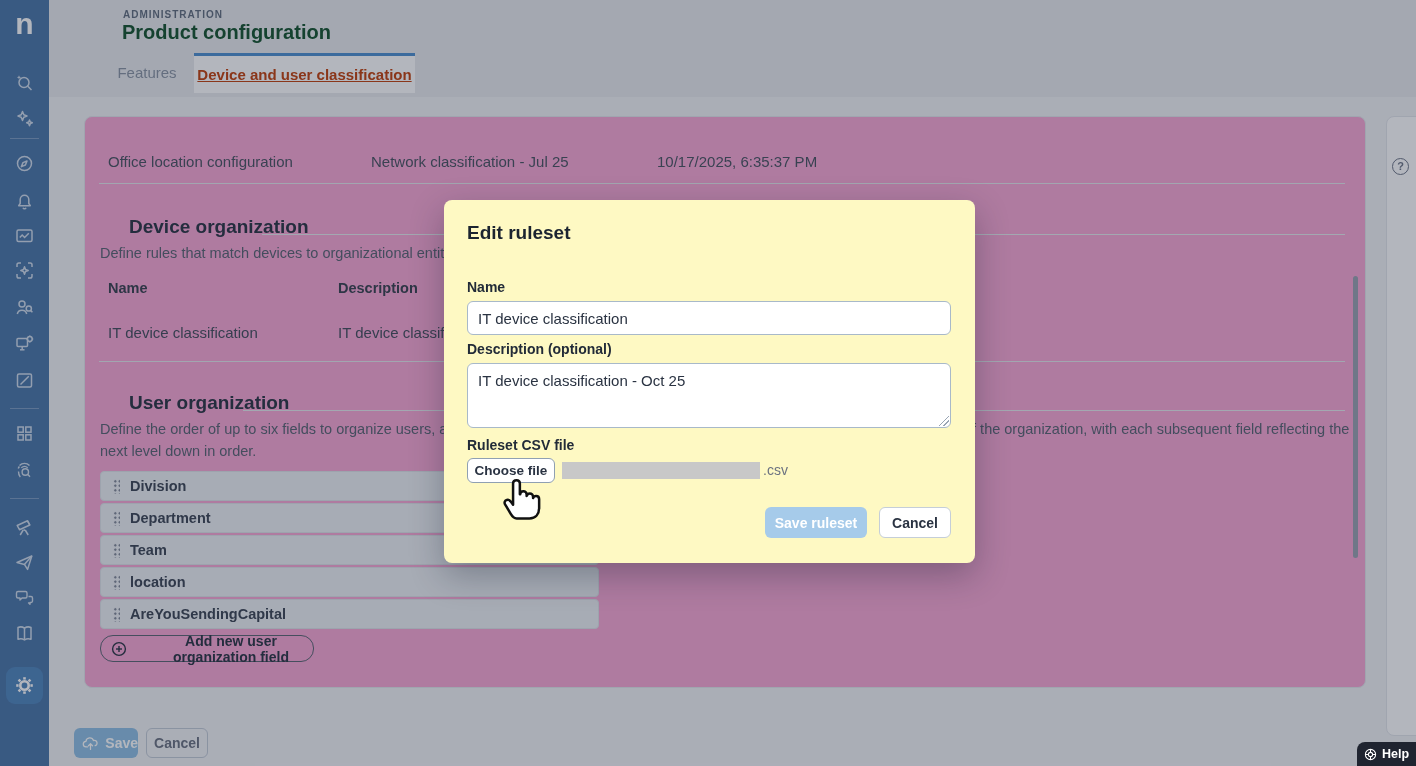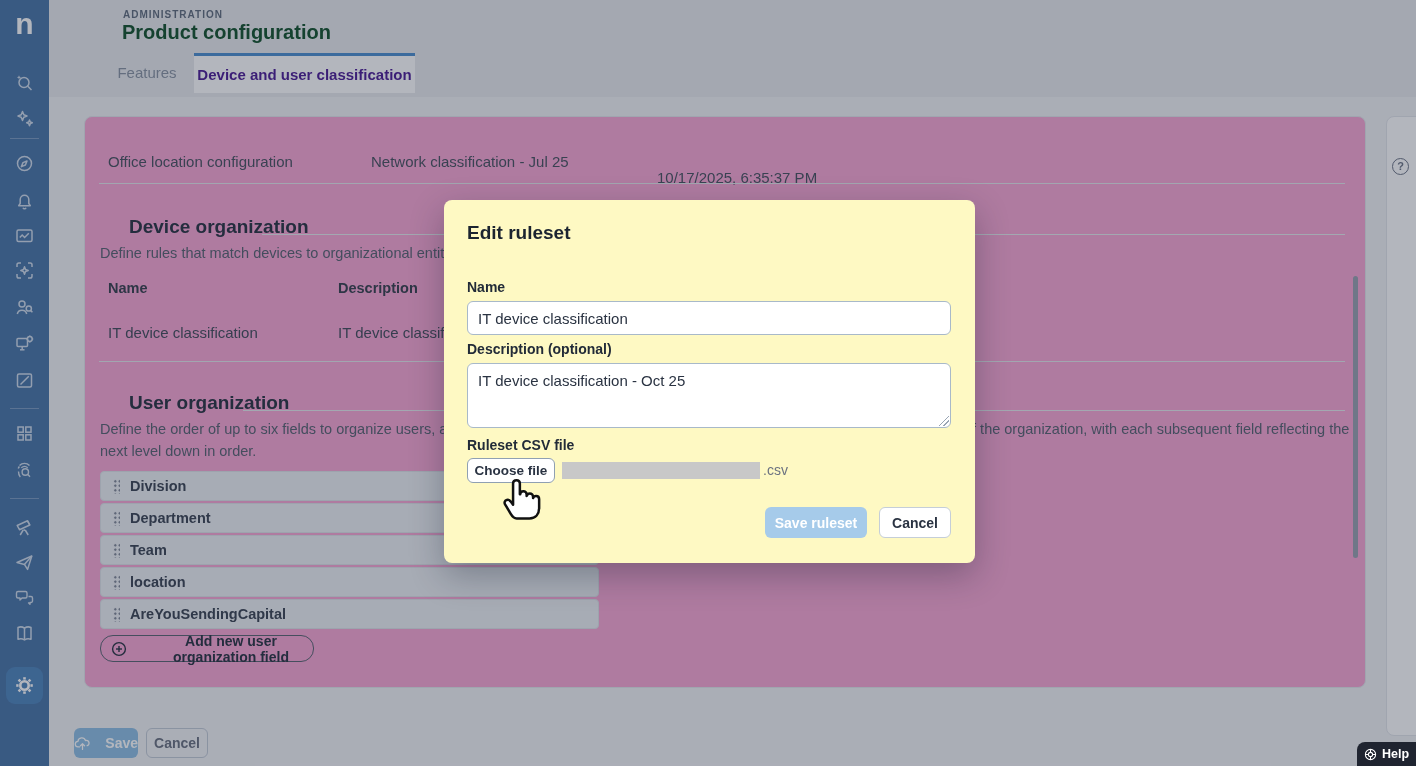--- a/index.html
+++ b/index.html
@@ -14,21 +14,21 @@
   .nav-ic svg { width:21px; height:21px; display:block; }
   .nav-div { position:absolute; left:10px; width:29px; height:1px; background:rgba(255,255,255,.28); }
   .nav-active-bg { position:absolute; left:6px; top:667px; width:37px; height:37px; background:#5086bd; border-radius:9px; }
 
   
   .header { position:absolute; left:49px; top:0; width:1367px; height:97px; background:#e9ebee; }
   .eyebrow { position:absolute; left:74px; top:9px; font-size:10px; font-weight:700; letter-spacing:1px; color:#626e7e; }
   .page-title { position:absolute; left:73px; top:21px; font-size:20px; font-weight:700; color:#14532d; }
   .tab { position:absolute; top:53px; height:40px; line-height:40px; text-align:center; font-size:15px; cursor:pointer; }
   .tab-inactive { left:51px; width:94px; color:#8a94a3; background:transparent; }
-  .tab-active { left:145px; width:221px; color:#4c1d95; font-weight:700; background:#fff; border-top:3px solid #4e8fd0; line-height:37px; }
+  .tab-active { left:145px; width:221px; color:#c2410c; font-weight:700; background:#fff; border-top:3px solid #4e8fd0; line-height:37px;text-decoration:underline; }
 
   
   .card { position:absolute; left:84px; top:116px; width:1282px; height:572px; background:#f9a8d4; border:1px solid #e3e6eb; border-radius:8px; }
   .t-cell { position:absolute; font-size:15px; color:#4a5260; white-space:nowrap; }
   .hr { position:absolute; height:1px; background:#e6e8ec; }
   .sec-h { position:absolute; font-size:19px; font-weight:700; color:#2a3342; white-space:nowrap;margin-left:28px; }
   .sec-rule { position:absolute; height:1px; background:#e8eaee; }
   .sec-desc { position:absolute; font-size:14.5px; color:#5a6372; white-space:nowrap; }
   .th { position:absolute; font-size:14.5px; font-weight:700; color:#39404e; }
   .td { position:absolute; font-size:15px; color:#454d5c; white-space:nowrap; }
@@ -36,21 +36,21 @@
   .draghandle { width:7px; height:15px; margin:0 10px 0 12px; background-image:radial-gradient(circle,#7a8292 1.1px,transparent 1.3px); background-size:4.5px 4.5px; }
   .fieldrow span.lbl { font-size:14.5px; font-weight:600; color:#3c4554; }
   .add-btn { position:absolute; left:15px; top:518px; width:214px; height:27px; border:1.5px solid #5b6472; border-radius:13px; background:transparent; display:flex; align-items:center; gap:22px; padding-left:10px; font-size:14px; font-weight:700; color:#2a3342; cursor:pointer; }
   .scrollbar { position:absolute; left:1268px; top:159px; width:5px; height:282px; background:#9aa2b0; border-radius:3px; }
 
   
   .right-panel { position:absolute; left:1386px; top:116px; width:44px; height:620px; background:#fff; border:1px solid #e3e6eb; border-radius:8px; }
   .help-circle { position:absolute; left:5px; top:41px; width:17px; height:17px; border:1.5px solid #6e7687; border-radius:50%; color:#6e7687; font-size:11px; font-weight:700; text-align:center; line-height:15px; cursor:pointer; }
 
   
-  .footer-save { position:absolute; left:74px; top:728px; width:64px; height:30px; background:#8fbfe4; color:#fff; border:none; border-radius:6px; font-size:14px; font-weight:600; display:flex; align-items:center; justify-content:space-between; gap:6px; cursor:pointer; }
+  .footer-save { position:absolute; left:74px; top:728px; width:64px; height:30px; background:#8fbfe4; color:#fff; border:none; border-radius:6px; font-size:14px; font-weight:600; display:flex; align-items:center; justify-content:flex-end; gap:6px; cursor:pointer; }
   .footer-cancel { position:absolute; left:146px; top:728px; width:62px; height:30px; background:transparent; color:#6b7280; border:1px solid #c2cbd6; border-radius:6px; font-size:14px; font-weight:600; cursor:pointer; }
 
   
   .overlay { position:absolute; inset:0; background:rgba(25,34,56,.33); z-index:50; }
   .modal { position:absolute; left:444px; top:200px; width:531px; height:363px; background:#fef9c3; border-radius:8px; box-shadow:0 12px 34px rgba(15,23,42,.3); z-index:60; }
   .modal-title { position:absolute; left:23px; top:22px; font-size:19px; font-weight:700; color:#1b2430; }
   .m-label { position:absolute; left:23px; font-size:14px; font-weight:700; color:#222b38; }
   .m-input { position:absolute; left:23px; top:101px; width:484px; height:34px; border:1px solid #a8b9c9; border-radius:6px; font-family:inherit; font-size:15px; color:#2a3342; padding:0 10px; background:#fff; }
   .m-textarea { position:absolute; left:23px; top:163px; width:484px; height:65px; border:1px solid #a8b9c9; border-radius:6px; font-family:inherit; font-size:15px; color:#2a3342; padding:8px 10px; resize:none; background:#fff; }
   .resize-grip { position:absolute; left:495px; top:216px; width:10px; height:10px; background:
@@ -210,21 +210,21 @@
     <div class="eyebrow">ADMINISTRATION</div>
     <div class="page-title">Product configuration</div>
     <div class="tab tab-inactive">Features</div>
     <div class="tab tab-active">Device and user classification</div>
   </div>
 
   <div class="card">
 
     <div class="t-cell" style="left:23px; top:36px">Office location configuration</div>
     <div class="t-cell" style="left:286px; top:36px">Network classification - Jul 25</div>
-    <div class="t-cell" style="left:572px; top:52px">10/17/2025, 6:35:37 PM</div>
+    <div class="t-cell" style="left:572px; top:36px">10/17/2025, 6:35:37 PM</div>
     <div class="hr" style="left:14px; top:66px; width:1246px"></div>
 
     <div class="sec-h" style="left:16px; top:99px">Device organization</div>
     <div class="sec-rule" style="left:177px; top:117px; width:1083px"></div>
     <div class="sec-desc" style="left:15px; top:128px">Define rules that match devices to organizational entities, an</div>
 
     <div class="th" style="left:23px; top:163px">Name</div>
     <div class="th" style="left:253px; top:163px">Description</div>
     <div class="td" style="left:23px; top:207px">IT device classification</div>
     <div class="td" style="left:253px; top:207px; max-width:200px; overflow:hidden">IT device classification - Oct 25</div>

